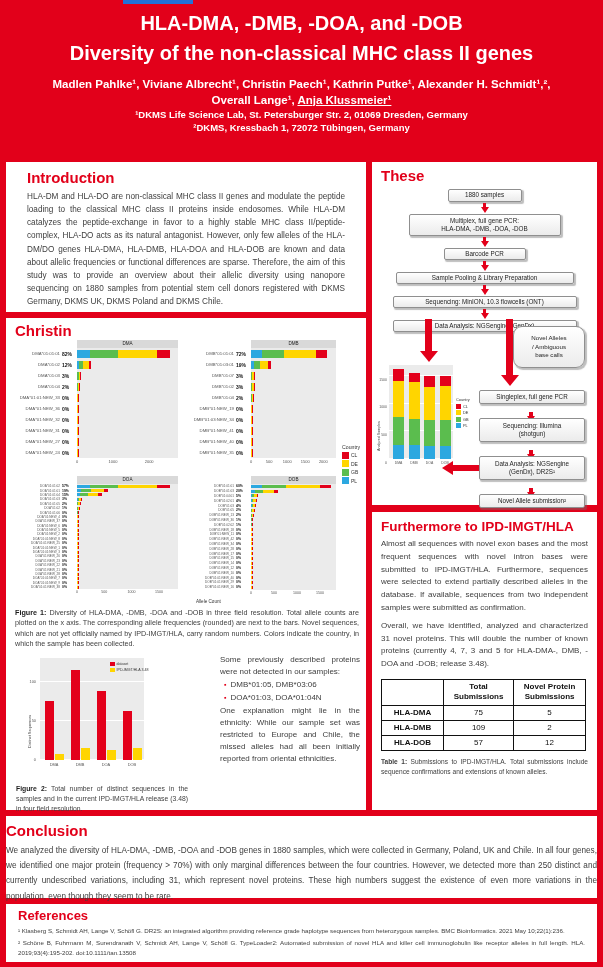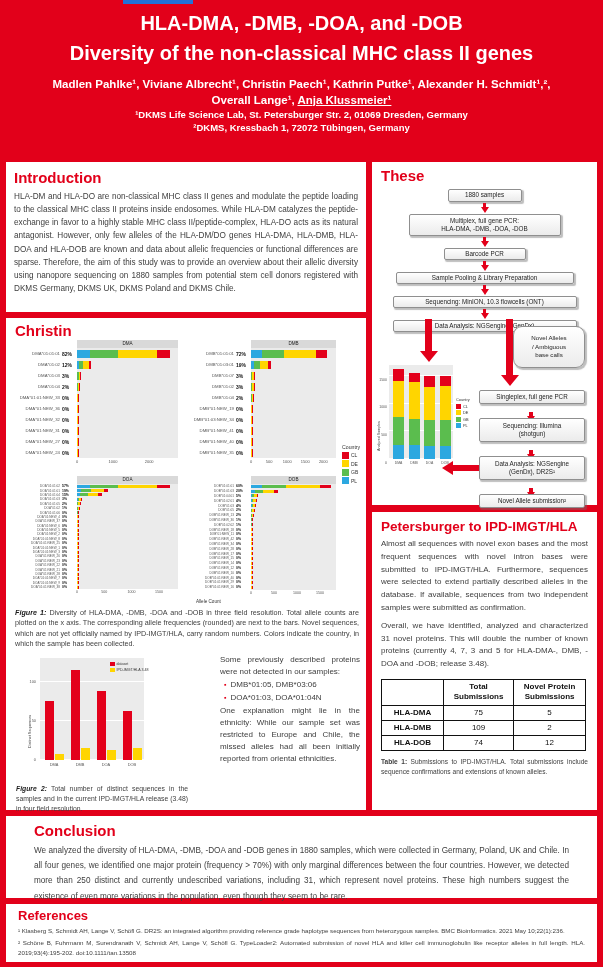--- a/index.html
+++ b/index.html
@@ -13,25 +13,25 @@
   
   .header{position:absolute;left:0;top:4px;width:603px;text-align:center;color:#fff;}
   .title{font-size:20px;font-weight:bold;line-height:1.5;margin-top:4px;}
   .authors{font-size:11.5px;font-weight:bold;margin-top:9px;line-height:1.35;}
   .authors .ul{text-decoration:underline;}
   .affil{font-size:9.5px;font-weight:bold;line-height:1.4;}
   
   .card{position:absolute;background:#fff;}
   .h1{color:#E2001A;font-size:15px;font-weight:bold;}
   .h1.small{font-size:13.5px;}
-  #intro{left:6px;top:162px;width:360px;height:150px;padding:7px 8px;box-sizing:border-box;}
+  #intro{left:6px;top:162px;width:360px;height:150px;padding:7px 21px;box-sizing:border-box;}
   #method{left:372px;top:162px;width:225px;height:343px;box-sizing:border-box;}
   #diversity{left:6px;top:318px;width:360px;height:492px;box-sizing:border-box;}
   #subs{left:372px;top:512px;width:225px;height:298px;padding:7px 9px;box-sizing:border-box;}
-  #conclusion{left:6px;top:816px;width:591px;height:82px;padding:6px 28px;box-sizing:border-box;}
+  #conclusion{left:6px;top:816px;width:591px;height:82px;padding:6px 0;box-sizing:border-box;}
   #refs{left:6px;top:904px;width:591px;height:58px;padding:4px 12px;box-sizing:border-box;}
   .body-text{font-size:8.2px;line-height:1.6;text-align:justify;margin-top:4px;color:#404040;}
   
   .mhead{position:absolute;left:9px;top:5px;}
   .flowcol{position:absolute;left:0;top:27px;width:100%;display:flex;flex-direction:column;align-items:center;}
   .fbox{background:linear-gradient(180deg,#ffffff,#ebebeb);border:1px solid #8f8f8f;border-radius:2px;
     box-shadow:1.5px 1.5px 1px rgba(110,110,110,.45);font-size:6.3px;color:#1d1d1d;
     display:flex;align-items:center;justify-content:center;text-align:center;box-sizing:border-box;
     white-space:pre-line;line-height:1.35;padding:1px 3px;}
   .rnd{border-radius:9px;}
@@ -58,21 +58,21 @@
   .pstrip{background:#D9D9D9;color:#222;font-size:4.6px;text-align:center;height:8px;line-height:8px;}
   .prow{display:flex;align-items:center;}
   .plab{color:#555;text-align:right;padding-right:2px;box-sizing:border-box;white-space:nowrap;overflow:hidden;}
   .ppct{color:#111;font-weight:bold;text-align:left;white-space:nowrap;}
   .pplot{flex:1;align-self:stretch;background:#EBEBEB;display:flex;align-items:center;}
   .pbar{display:flex;min-width:1px;}
   .pbar i{display:block;height:100%;}
   .paxis{position:relative;height:8px;color:#555;}
   .paxis span{position:absolute;top:1px;transform:translateX(-50%);}
   .caption{position:absolute;font-size:7.2px;line-height:1.45;text-align:justify;color:#404040;}
-  .caption b{color:#1d1d1d;font-style:italic;}
+  .caption b{color:#1d1d1d;}
   .sidenote{position:absolute;font-size:8px;line-height:1.5;color:#404040;}
   .bullet{display:flex;margin:1px 0 0 4px;}
   .bullet .bq{color:#E2001A;margin-right:4px;font-size:7px;line-height:1.7;}
   
   table.subs{border-collapse:collapse;margin-top:8px;width:205px;}
   table.subs th, table.subs td{border:1.5px solid #111;font-size:8px;text-align:center;padding:2.5px 2px;color:#111;}
   table.subs th{font-weight:bold;line-height:1.25;}
   table.subs td.g{font-weight:bold;}
   .tblcap{font-size:6.6px;line-height:1.45;text-align:justify;margin-top:6px;color:#404040;}
   .refitem{font-size:6.2px;line-height:1.5;margin-top:3px;text-align:justify;color:#404040;}
@@ -1091,21 +1091,21 @@
       </div>
     <div style="text-align:justify;margin-top:1px">One explanation might lie in the ethnicity: While our sample set was restricted to Europe and Chile, the missed alleles had all been initially reported from oriental ethnicities.</div>
   </div>
 
   <div class="caption" style="left:10px;top:466px;width:172px;font-size:6.8px">
     <b>Figure 2:</b><span> Total number of distinct sequences in the samples and in the current IPD-IMGT/HLA release (3.48) in four field resolution.</span>
   </div>
 </div>
 
 <div class="card" id="subs">
-  <div class="h1 small">Petersburger to IPD-IMGT/HLA</div>
+  <div class="h1 small">Furthermore to IPD-IMGT/HLA</div>
   <div class="body-text" style="font-size:8px">Almost all sequences with novel exon bases and the most frequent sequences with novel intron bases were submitted to IPD-IMGT/HLA. Furthermore, sequences were selected to extend partially described alleles in the database. If available, sequences from two independent samples were submitted as confirmation.</div>
   <div class="body-text" style="font-size:8px;margin-top:5px">Overall, we have identified, analyzed and characterized 31 novel proteins. This will double the number of known proteins (currently 4, 7, 3 and 5 for HLA-DMA-, DMB, -DOA and -DOB; release 3.48).</div>
   <table class="subs">
     <tbody>
         <tr>
       <th style="width:64px"></th>
       <th style="width:68px">Total Submissions</th>
       <th style="width:70px">Novel Protein Submissions</th>
     </tr>
     <tr>
@@ -1113,21 +1113,21 @@
       <td>75</td>
       <td>5</td>
     </tr>
     <tr>
       <td class="g">HLA-DMB</td>
       <td>109</td>
       <td>2</td>
     </tr>
     <tr>
       <td class="g">HLA-DOB</td>
-      <td>74</td>
+      <td>57</td>
       <td>12</td>
     </tr>
   </tbody>
     </table>
   <div class="tblcap">
     <b>Table 1:</b><span> Submissions to IPD-IMGT/HLA. Total submissions include sequence confirmations and extensions of known alleles.</span>
   </div>
 </div>
 
 <div class="card" id="conclusion">

